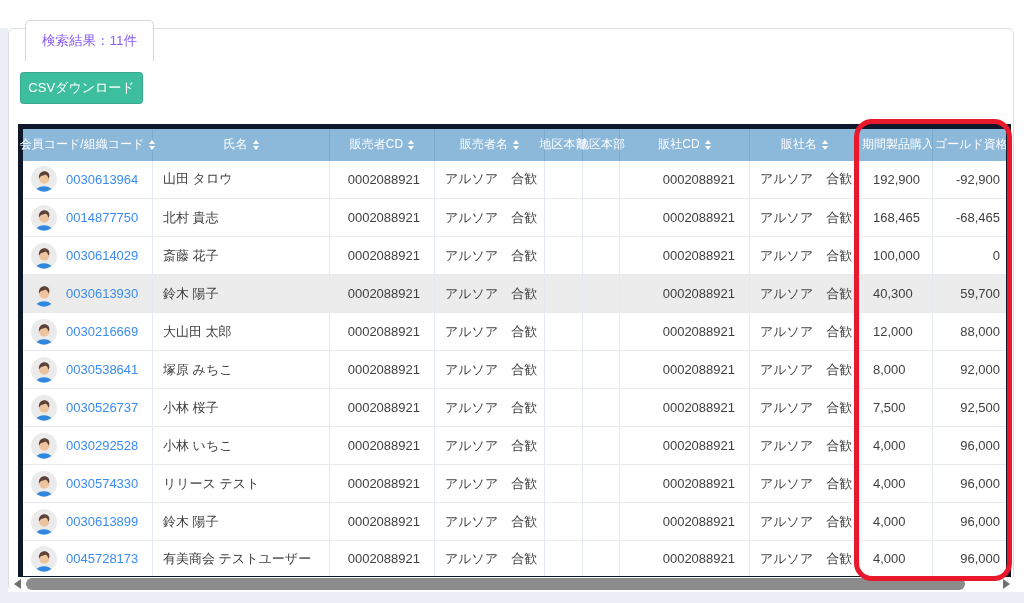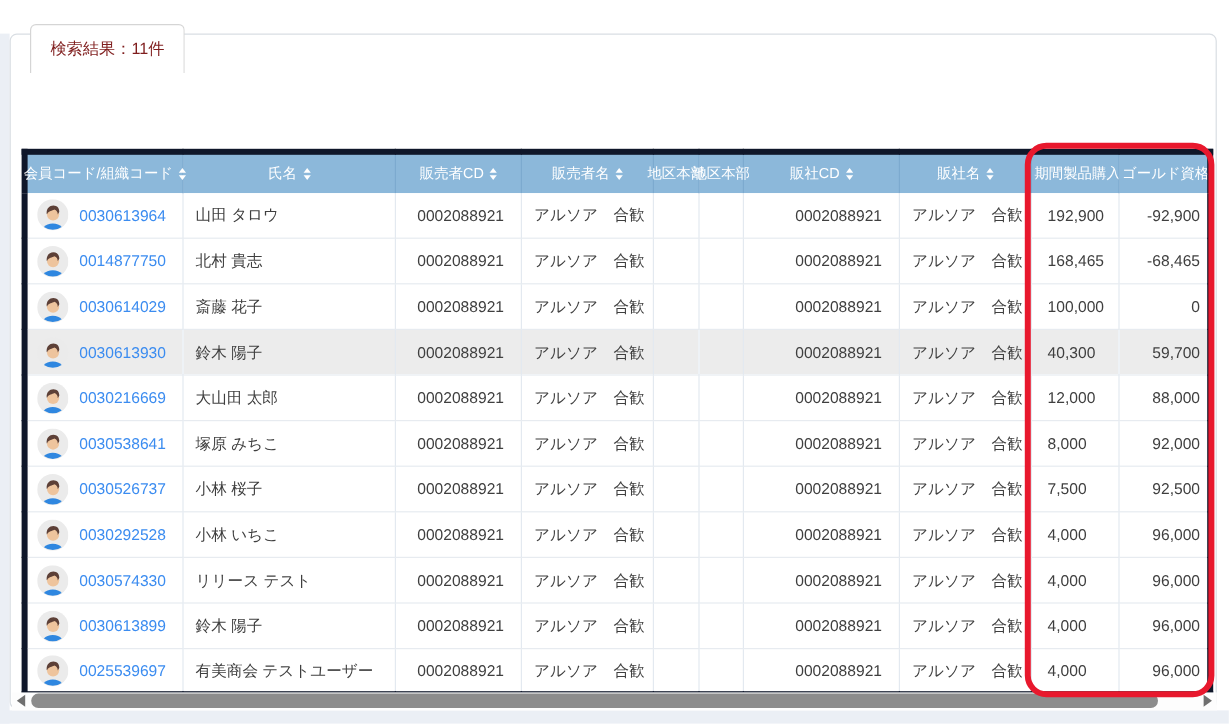--- a/index.html
+++ b/index.html
@@ -13,21 +13,21 @@
   .edge-strip{position:absolute;background:#ebeff5;}
   .edge-left{left:0;top:28px;width:8px;height:575px;}
   .edge-bottom{left:0;top:592px;width:1024px;height:11px;}
 
   .card{position:absolute;left:8px;top:28px;width:1006px;height:563px;background:#fff;
         border:1px solid #d9dee3;border-radius:6px;z-index:1;}
 
   .tab{position:absolute;left:25px;top:20px;width:129px;height:41px;background:#fff;
        border:1px solid #d5d5d5;border-bottom:none;border-radius:5px 5px 0 0;z-index:4;
        display:flex;align-items:center;justify-content:center;
-       font-size:13.5px;color:#7f1d1d;cursor:default;}
+       font-size:13.5px;color:#8b5cf6;cursor:default;}
 
   .csv-btn{position:absolute;left:20px;top:72px;width:123px;height:32px;z-index:3;
        background:var(--accent);border:1px solid rgba(0,0,0,0.12);border-radius:4px;
        color:#fff;font-size:13px;display:flex;align-items:center;justify-content:center;
        font-family:inherit;cursor:pointer;}
 
   .table-wrap{position:absolute;left:18px;top:124px;z-index:2;}
   table{border-collapse:collapse;table-layout:fixed;width:988px;background:#fff;border:5px solid #0f172a;}
   th{height:34px;background:var(--header_bg);color:#fff;font-size:12px;font-weight:normal;
      border-right:1px solid #7caacf;padding:0;}
@@ -65,20 +65,21 @@
 <div id="screen">
   <div class="edge-strip edge-left"></div>
   <div class="edge-strip edge-bottom"></div>
 
   <div class="card"></div>
 
   <div class="tab">
       <span>検索結果：11件</span>
     </div>
 
+  <button class="csv-btn">CSVダウンロード</button>
 
   <div class="table-wrap">
     <table>
         <colgroup>
           <col style="width: 132px;">
           <col style="width: 177px;">
           <col style="width: 105px;">
           <col style="width: 110px;">
           <col style="width: 38px;">
           <col style="width: 37px;">
@@ -388,21 +389,21 @@
           </tr>
           <tr>
             <td class="col-member_code">
               <div class="code-wrap">
                 <svg width="26" height="26" viewBox="0 0 26 26">
                   <circle cx="13" cy="13" r="13" fill="#ebebeb"></circle>
                   <path d="M13 20.2c-3.2 0-5.9 1.2-7.4 2.9a13 13 0 0 0 14.8 0C18.9 21.4 16.2 20.2 13 20.2z" fill="#2f87e0"></path>
                   <circle cx="13.2" cy="12.6" r="5.1" fill="#eec49d"></circle>
                   <path d="M7.9 12.3c-.4-4.5 2.4-7 5.6-7 3.2 0 5 2.3 4.9 5.4l-1.3 2.1c.1-2.2-.9-3.6-2.8-4.3-1.9 1.3-4.5.7-6 3.8z" fill="#5d4037"></path>
                 </svg>
-                <a href="#" class="code-link">0025539697</a>
+                <a href="#" class="code-link">0045728173</a>
               </div>
             </td>
             <td class="col-name">有美商会 テストユーザー</td>
             <td class="col-seller_cd">0002088921</td>
             <td class="col-seller_name">アルソア　合歓</td>
             <td class="col-district_hq1"></td>
             <td class="col-district_hq2"></td>
             <td class="col-hansha_cd">0002088921</td>
             <td class="col-hansha_name">アルソア　合歓</td>
             <td class="col-period_purchase">4,000</td>

